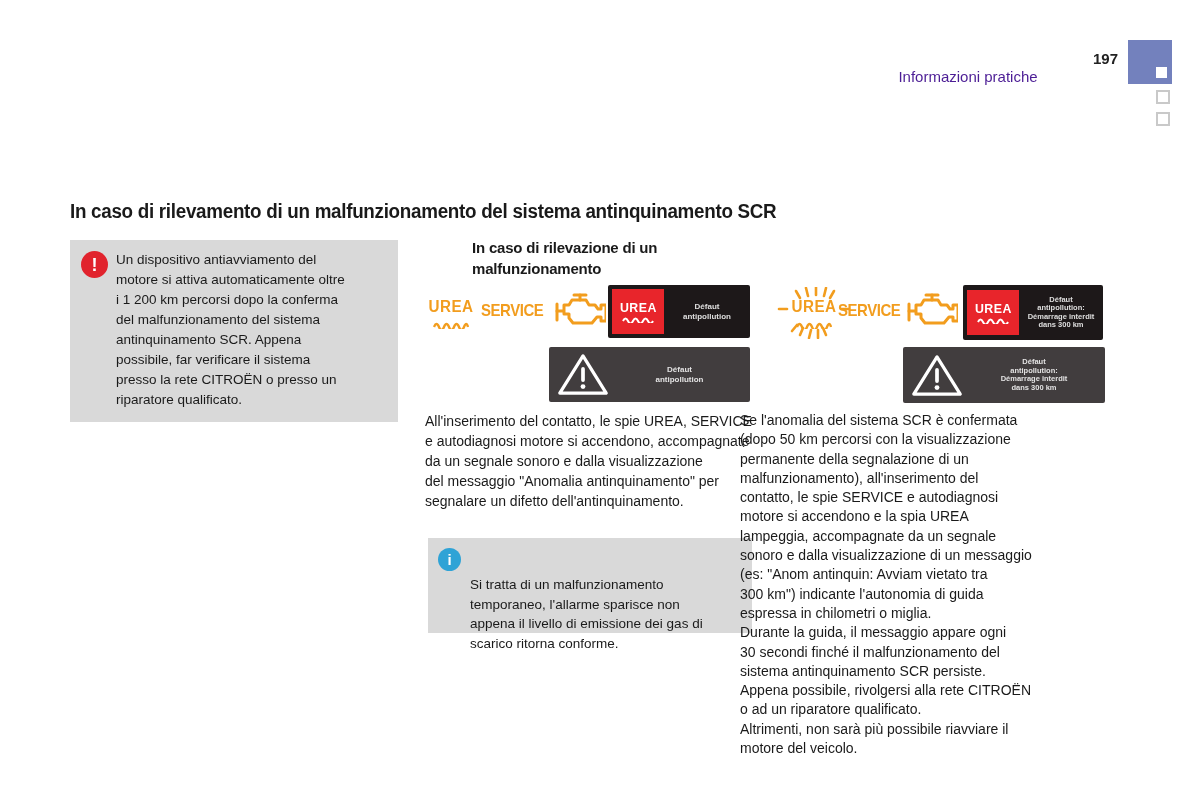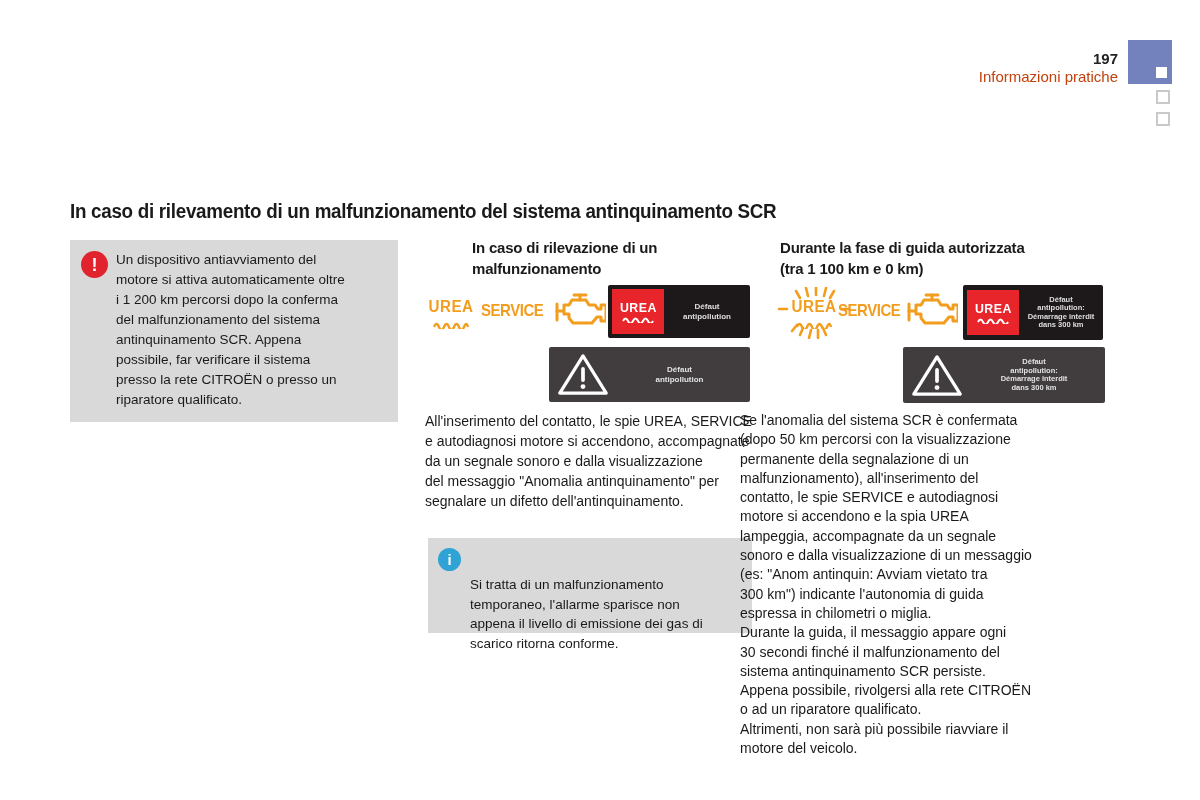--- a/index.html
+++ b/index.html
@@ -6,22 +6,22 @@
   html,body { background:#ffffff; }
   .page {
     position:relative; width:1200px; height:800px; background:#ffffff;
     font-family:"Liberation Sans", sans-serif; color:#1a1a1a; overflow:hidden;
   }
   .pre { white-space:pre-line; }
 
   
   .page-number { position:absolute; top:50px; right:82px; width:200px; text-align:right;
     font-size:15px; font-weight:bold; color:#222; }
-  .section-name { position:absolute; top:68px; right:82px; width:300px; text-align:right;
-    font-size:15px; color:#c2410c; }
+  .section-name { position:absolute; top:68px; right:82px; width:300px; text-align:center;
+    font-size:15px; color:#4c1d95; }
   .tab-square { position:absolute; top:40px; left:1128px; width:44px; height:44px; background:#7381bd; }
   .tab-square .inner { position:absolute; right:5px; bottom:6px; width:11px; height:11px; background:#ffffff; }
   .hollow-sq { position:absolute; left:1156px; width:14px; height:14px; border:2px solid #c9c9c9; background:#fff; }
   .hollow-sq.s1 { top:90px; } .hollow-sq.s2 { top:112px; }
 
   
   .title { position:absolute; left:70px; top:200px; width:1050px;
     font-size:20px; font-weight:bold; letter-spacing:-0.3px;
     transform:scaleX(.94); transform-origin:left center; }
 
@@ -149,22 +149,20 @@
 segnalare un difetto dell'antinquinamento.</div>
 
   <div class="info-box">
     <div class="info-icon">i</div>
     <div class="info-text pre">Si tratta di un malfunzionamento
 temporaneo, l'allarme sparisce non
 appena il livello di emissione dei gas di
 scarico ritorna conforme.</div>
   </div>
 
-  <div class="col-heading right-heading pre">Durante la fase di guida autorizzata
-(tra 1 100 km e 0 km)</div>
 
   <div class="urea-ind" style="left:790px; top:299px; width:48px;">
     <svg class="rays" width="76" height="52" viewBox="0 0 76 52">
       <g stroke="#f29d1e" stroke-width="2.6" stroke-linecap="round">
         <line x1="3" y1="22" x2="11" y2="22"></line>
           <line x1="65" y1="22" x2="73" y2="22"></line>
         <line x1="20" y1="4" x2="24" y2="11"></line>
           <line x1="30" y1="1" x2="32" y2="9"></line>
         <line x1="40" y1="0" x2="40" y2="8"></line>
           <line x1="50" y1="1" x2="48" y2="9"></line>

